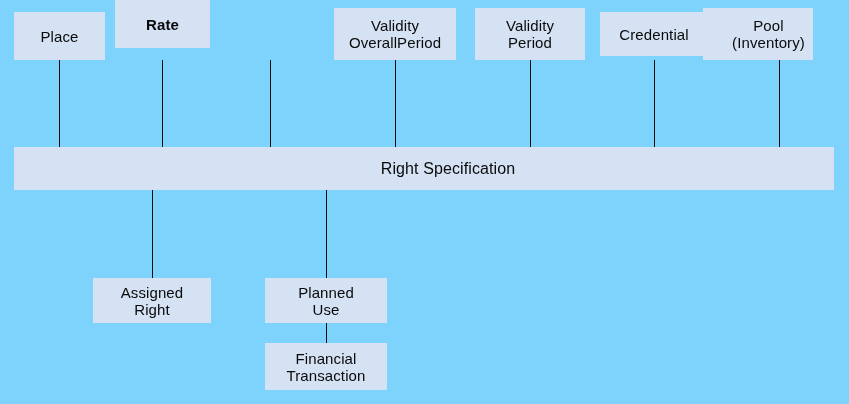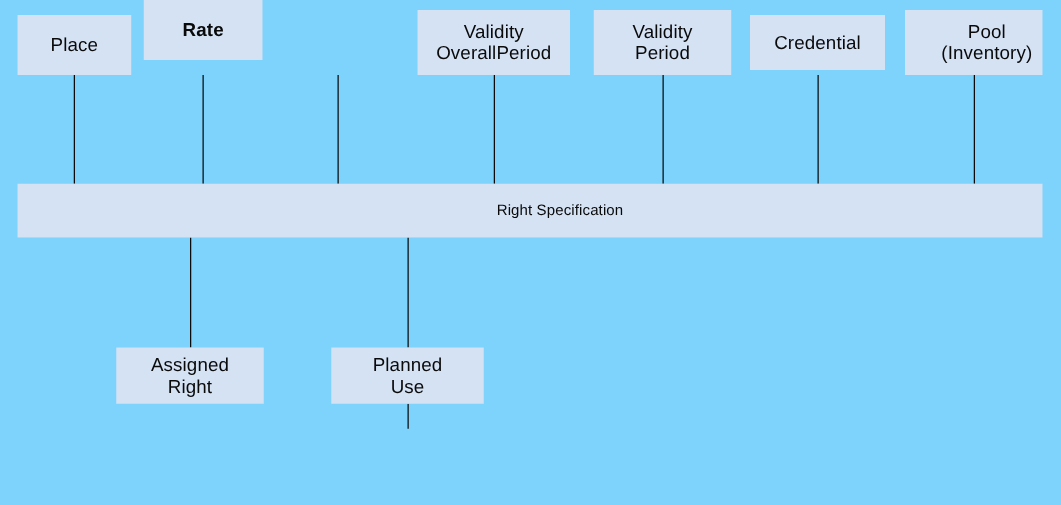--- a/index.html
+++ b/index.html
@@ -26,21 +26,21 @@
     justify-content: center;
     text-align: center;
     font-size: 15px;
     line-height: 17px;
     font-family: "Liberation Sans", sans-serif;
     white-space: pre-line;
     letter-spacing: 0.1px;
     border: 0;
   }
   .node.wide {
-    font-size: 12px;
+    font-size: 16px;
     padding-left: 48px;
   }
   
   .edge {
     position: absolute;
     background: #0b0b0b;
   }
   .edge.v { width: 1px; }
 </style>
 </head>
@@ -66,25 +66,27 @@
 
 
   <div class="node" style="left:334px; top:8px;  width:122px; height:52px;">Validity
 OverallPeriod</div>
 
   <div class="node" style="left:475px; top:8px;  width:110px; height:52px;">Validity
 Period</div>
 
   <div class="node" style="left:600px; top:12px; width:108px; height:44px;text-align:right;">Credential</div>
 
-  <div class="node" style="left:724px; top:8px;  width:110px; height:52px;padding-left:21px;">Pool
+  <div class="node" style="left:703px; top:8px;  width:110px; height:52px;padding-left:21px;">Pool
 (Inventory)</div>
 
   <div class="node wide" style="left:14px; top:147px; width:820px; height:43px;">Right Specification</div>
 
   <div class="node" style="left:265px; top:278px; width:122px; height:45px;">Planned
 Use</div>
 
   <div class="node" style="left:93px;  top:278px; width:118px; height:45px;">Assigned
 Right</div>
 
+  <div class="node" style="left:265px; top:343px; width:122px; height:47px;">Financial
+Transaction</div>
 
 </div>
 
 </body></html>

